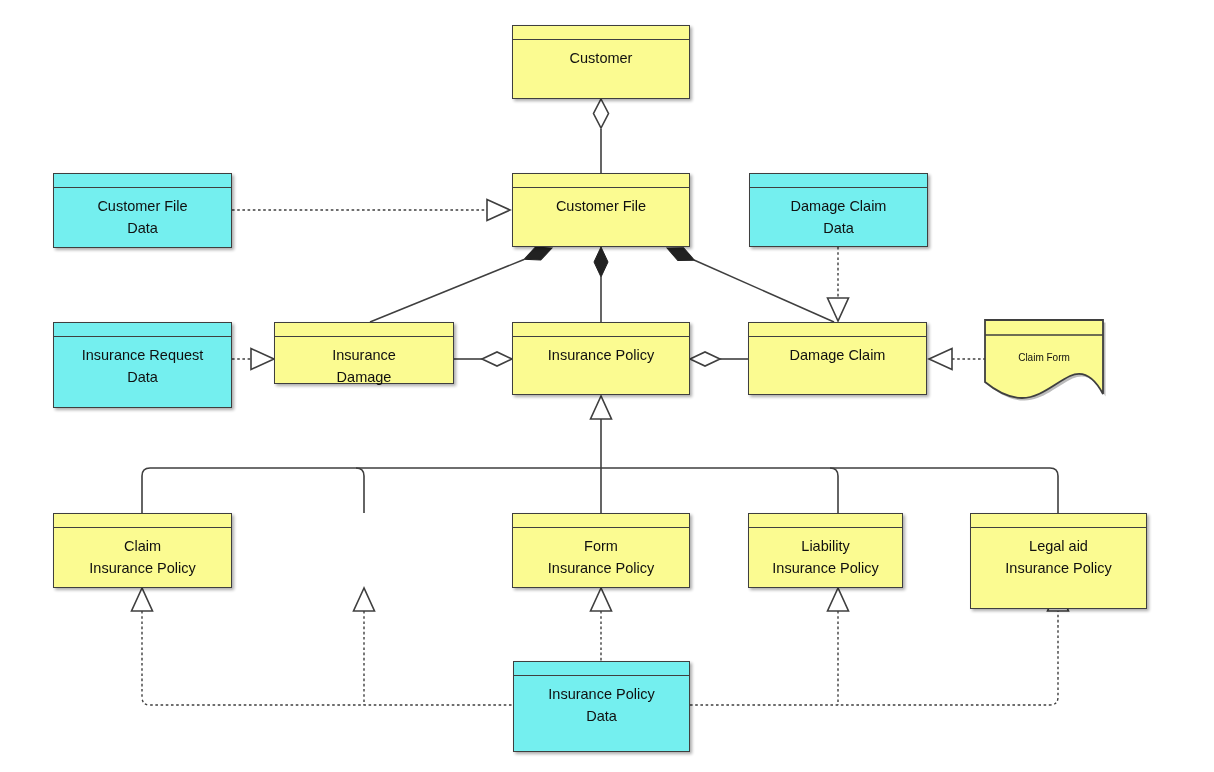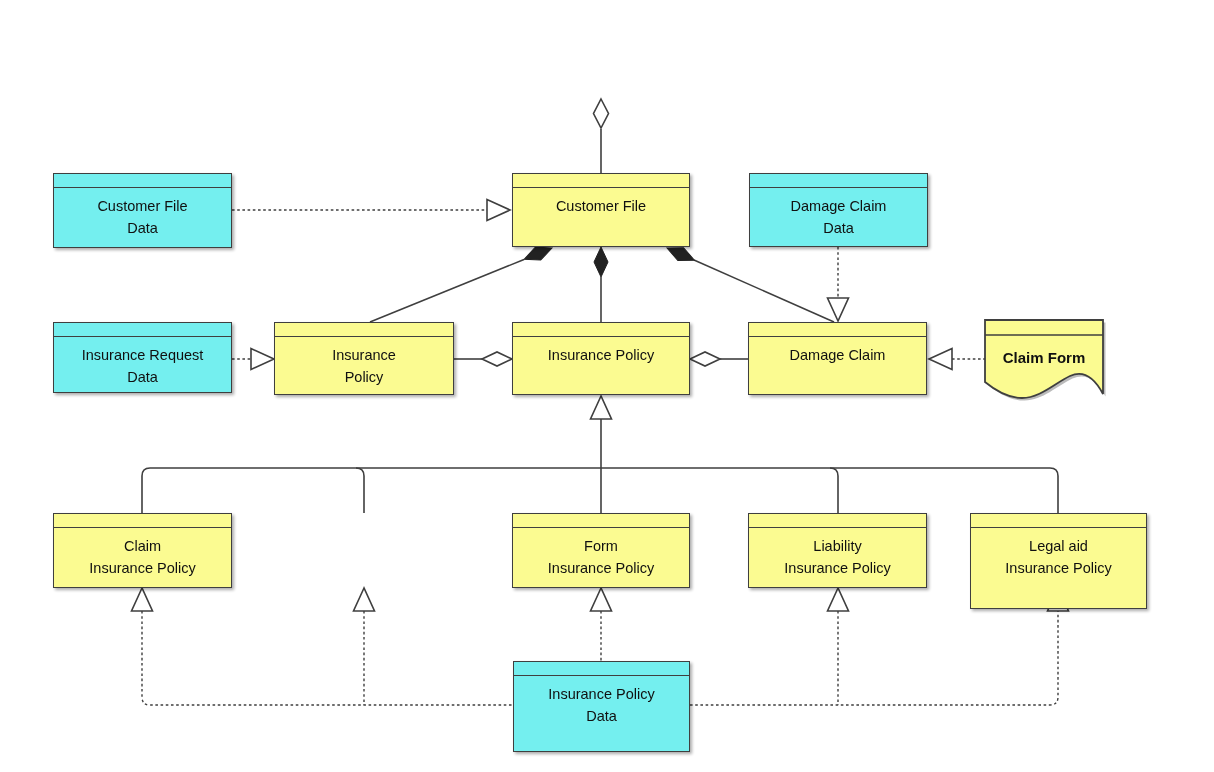--- a/index.html
+++ b/index.html
@@ -20,22 +20,22 @@
   }
   .yellow{background:#fbfb91;}
   .cyan{background:#74efef;}
   .hdr{height:13px;flex:0 0 auto;border-bottom:1.6px solid #3f3f3f;}
   .body{
     flex:1 1 auto;display:flex;flex-direction:column;align-items:center;
     padding-top:7px;font-size:14.5px;line-height:22px;color:#101010;text-align:center;
     white-space:nowrap;
   }
   .floatlbl{
-    position:absolute;z-index:3;font-size:15px;line-height:22px;color:#101010;
-    text-align:center;white-space:nowrap;font-weight:bold;
+    position:absolute;z-index:3;font-size:10px;line-height:22px;color:#101010;
+    text-align:center;white-space:nowrap;
   }
 </style>
 </head>
 <body>
 
 <div id="canvas">
 
   <svg id="wires" width="1214" height="772" viewBox="0 0 1214 772">
 
     <g>
@@ -107,20 +107,27 @@
       <path class="dash" d="M 690 705 L 1050 705 Q 1058 705 1058 697 L 1058 611"></path>
     </g>
 
     <g>
       <path class="docshadow" transform="translate(2.5,2.5)" d="M 985 320 H 1103 V 394 C 1094 377 1083 370 1070 376 C 1055 383 1040 398 1022 398 C 1008 398 996 391 985 382 Z"></path>
       <path class="docbody" d="M 985 320 H 1103 V 394 C 1094 377 1083 370 1070 376 C 1055 383 1040 398 1022 398 C 1008 398 996 391 985 382 Z"></path>
       <line class="ln" x1="985" y1="335" x2="1103" y2="335"></line>
     </g>
   </svg>
 
+  <div class="node yellow" style="left:512px;top:25px;width:178px;height:74px">
+    <div class="hdr"></div>
+    <div class="body">
+      <span>Customer</span>
+      <span></span>
+    </div>
+  </div>
 
   <div class="node cyan" style="left:53px;top:173px;width:179px;height:75px">
     <div class="hdr"></div>
     <div class="body">
       <span>Customer File</span>
       <span>Data</span>
     </div>
   </div>
 
   <div class="node yellow" style="left:512px;top:173px;width:178px;height:74px">
@@ -132,33 +139,33 @@
   </div>
 
   <div class="node cyan" style="left:749px;top:173px;width:179px;height:74px">
     <div class="hdr"></div>
     <div class="body">
       <span>Damage Claim</span>
       <span>Data</span>
     </div>
   </div>
 
-  <div class="node cyan" style="left:53px;top:322px;width:179px;height:71px">
+  <div class="node cyan" style="left:53px;top:322px;width:179px;height:86px">
     <div class="hdr"></div>
     <div class="body">
       <span>Insurance Request</span>
       <span>Data</span>
     </div>
   </div>
 
-  <div class="node yellow" style="left:274px;top:322px;width:180px;height:73px">
+  <div class="node yellow" style="left:274px;top:322px;width:180px;height:62px">
     <div class="hdr"></div>
     <div class="body">
       <span>Insurance</span>
-      <span>Policy</span>
+      <span>Damage</span>
     </div>
   </div>
 
   <div class="node yellow" style="left:512px;top:322px;width:178px;height:73px">
     <div class="hdr"></div>
     <div class="body">
       <span>Insurance Policy</span>
       <span></span>
     </div>
   </div>
@@ -183,21 +190,21 @@
 
 
   <div class="node yellow" style="left:512px;top:513px;width:178px;height:75px">
     <div class="hdr"></div>
     <div class="body">
       <span>Form</span>
       <span>Insurance Policy</span>
     </div>
   </div>
 
-  <div class="node yellow" style="left:748px;top:513px;width:179px;height:75px">
+  <div class="node yellow" style="left:748px;top:513px;width:155px;height:75px">
     <div class="hdr"></div>
     <div class="body">
       <span>Liability</span>
       <span>Insurance Policy</span>
     </div>
   </div>
 
   <div class="node yellow" style="left:970px;top:513px;width:177px;height:96px">
     <div class="hdr"></div>
     <div class="body">

